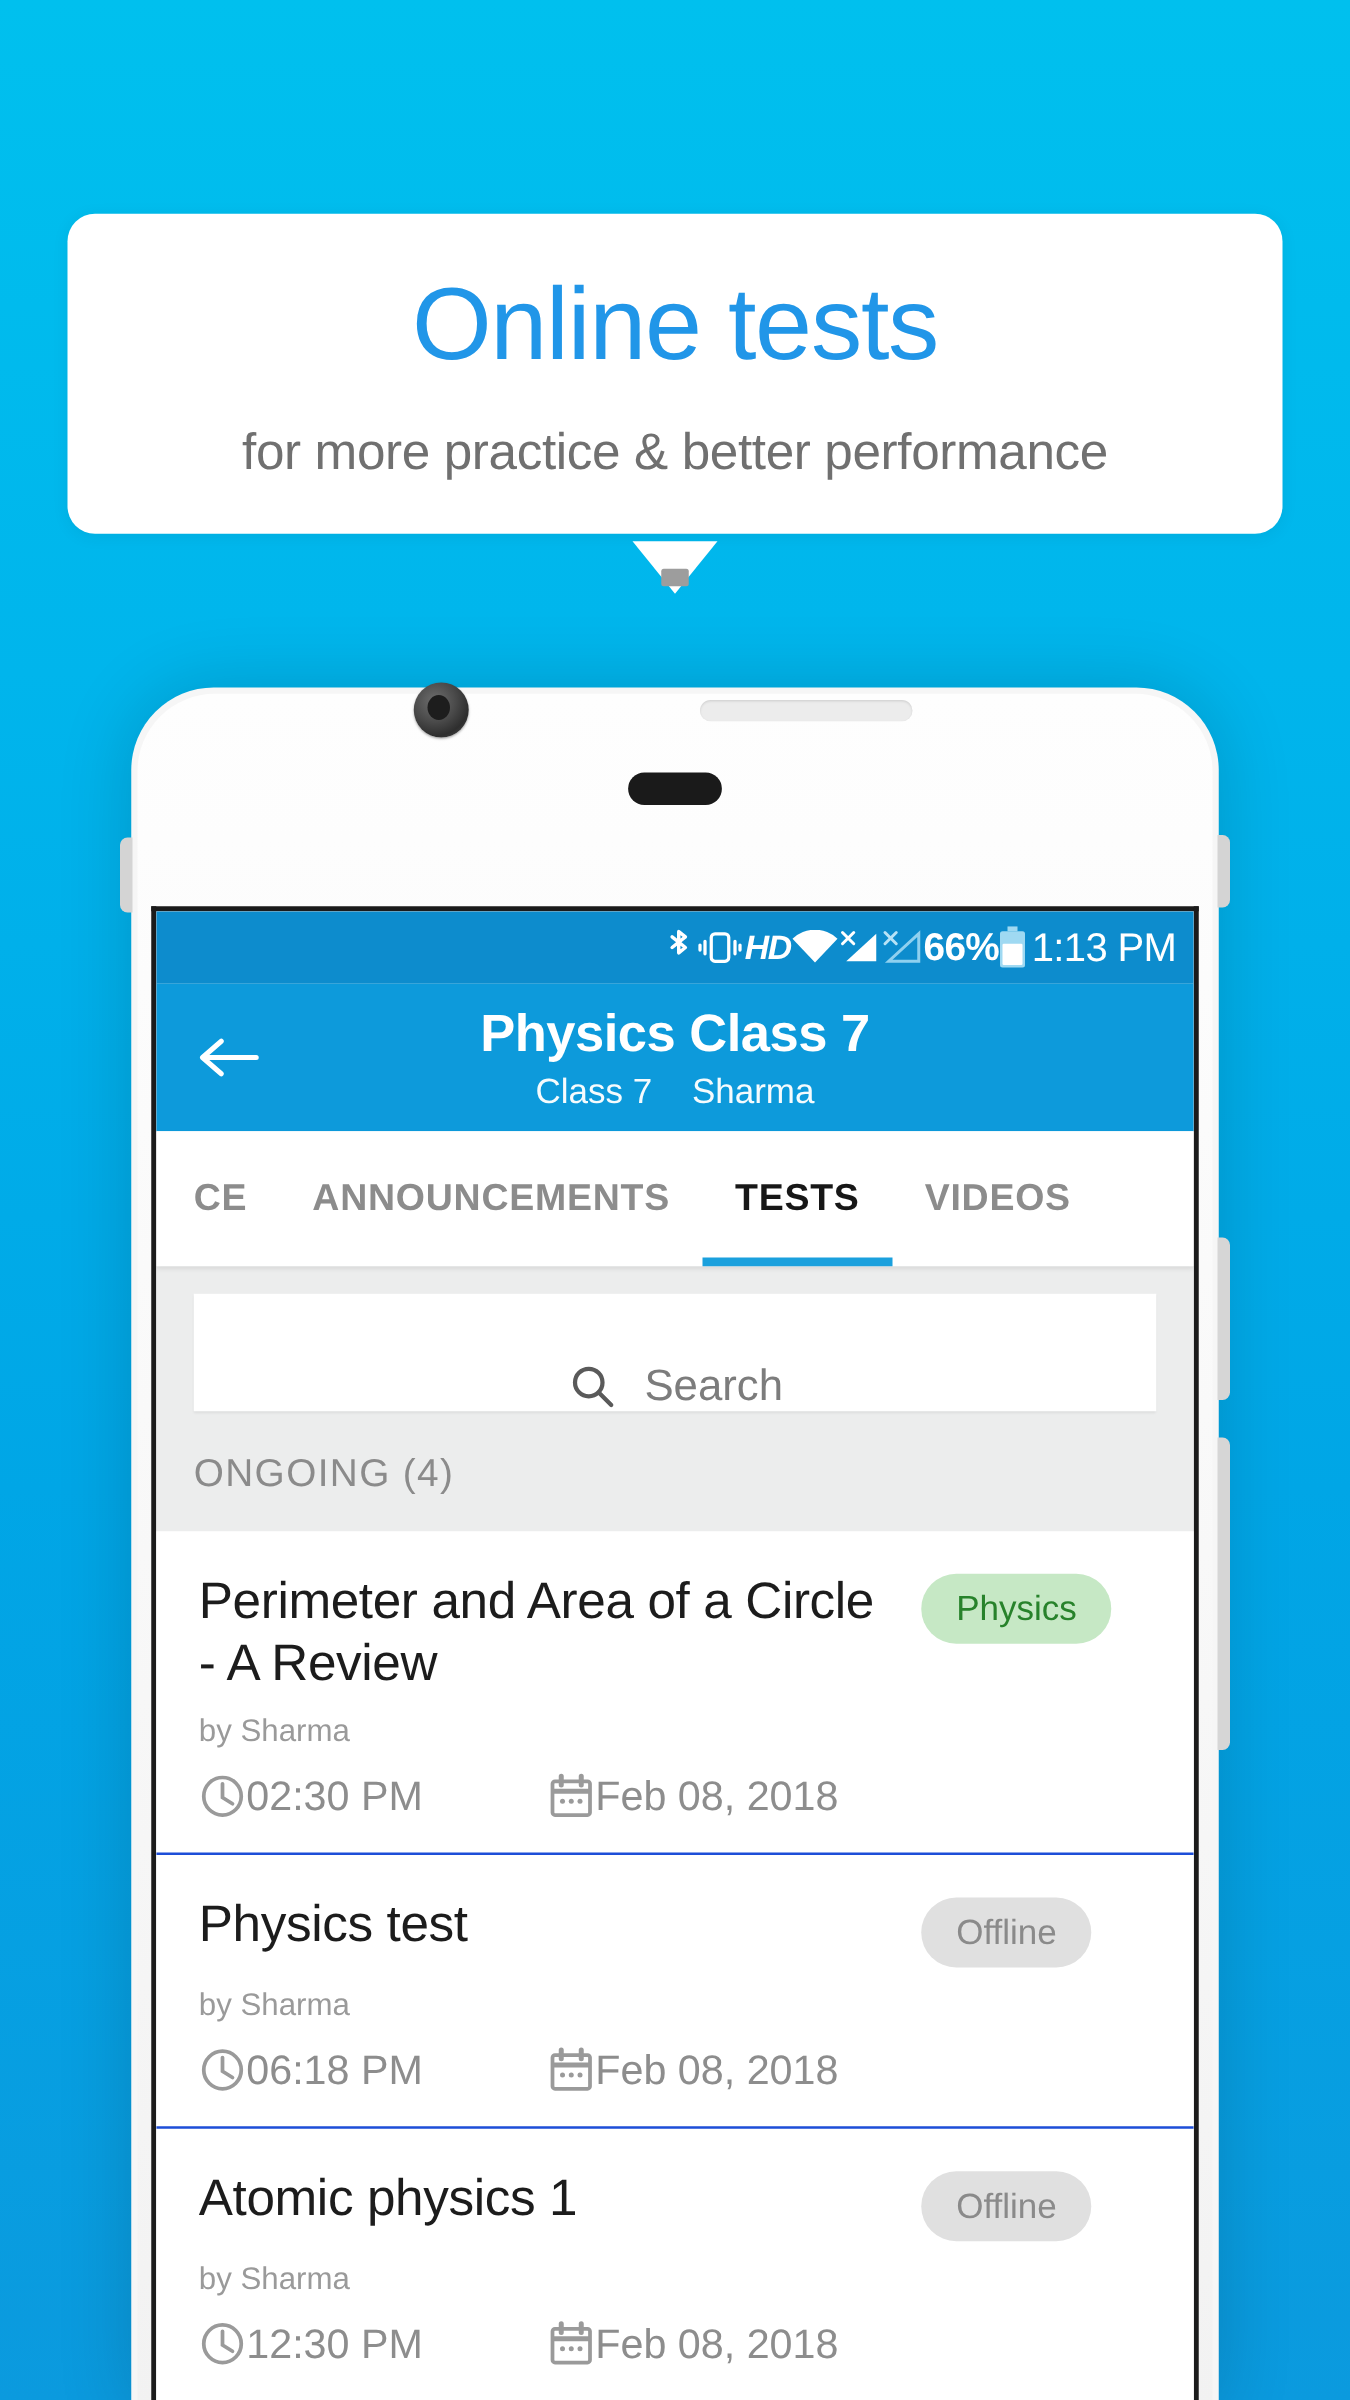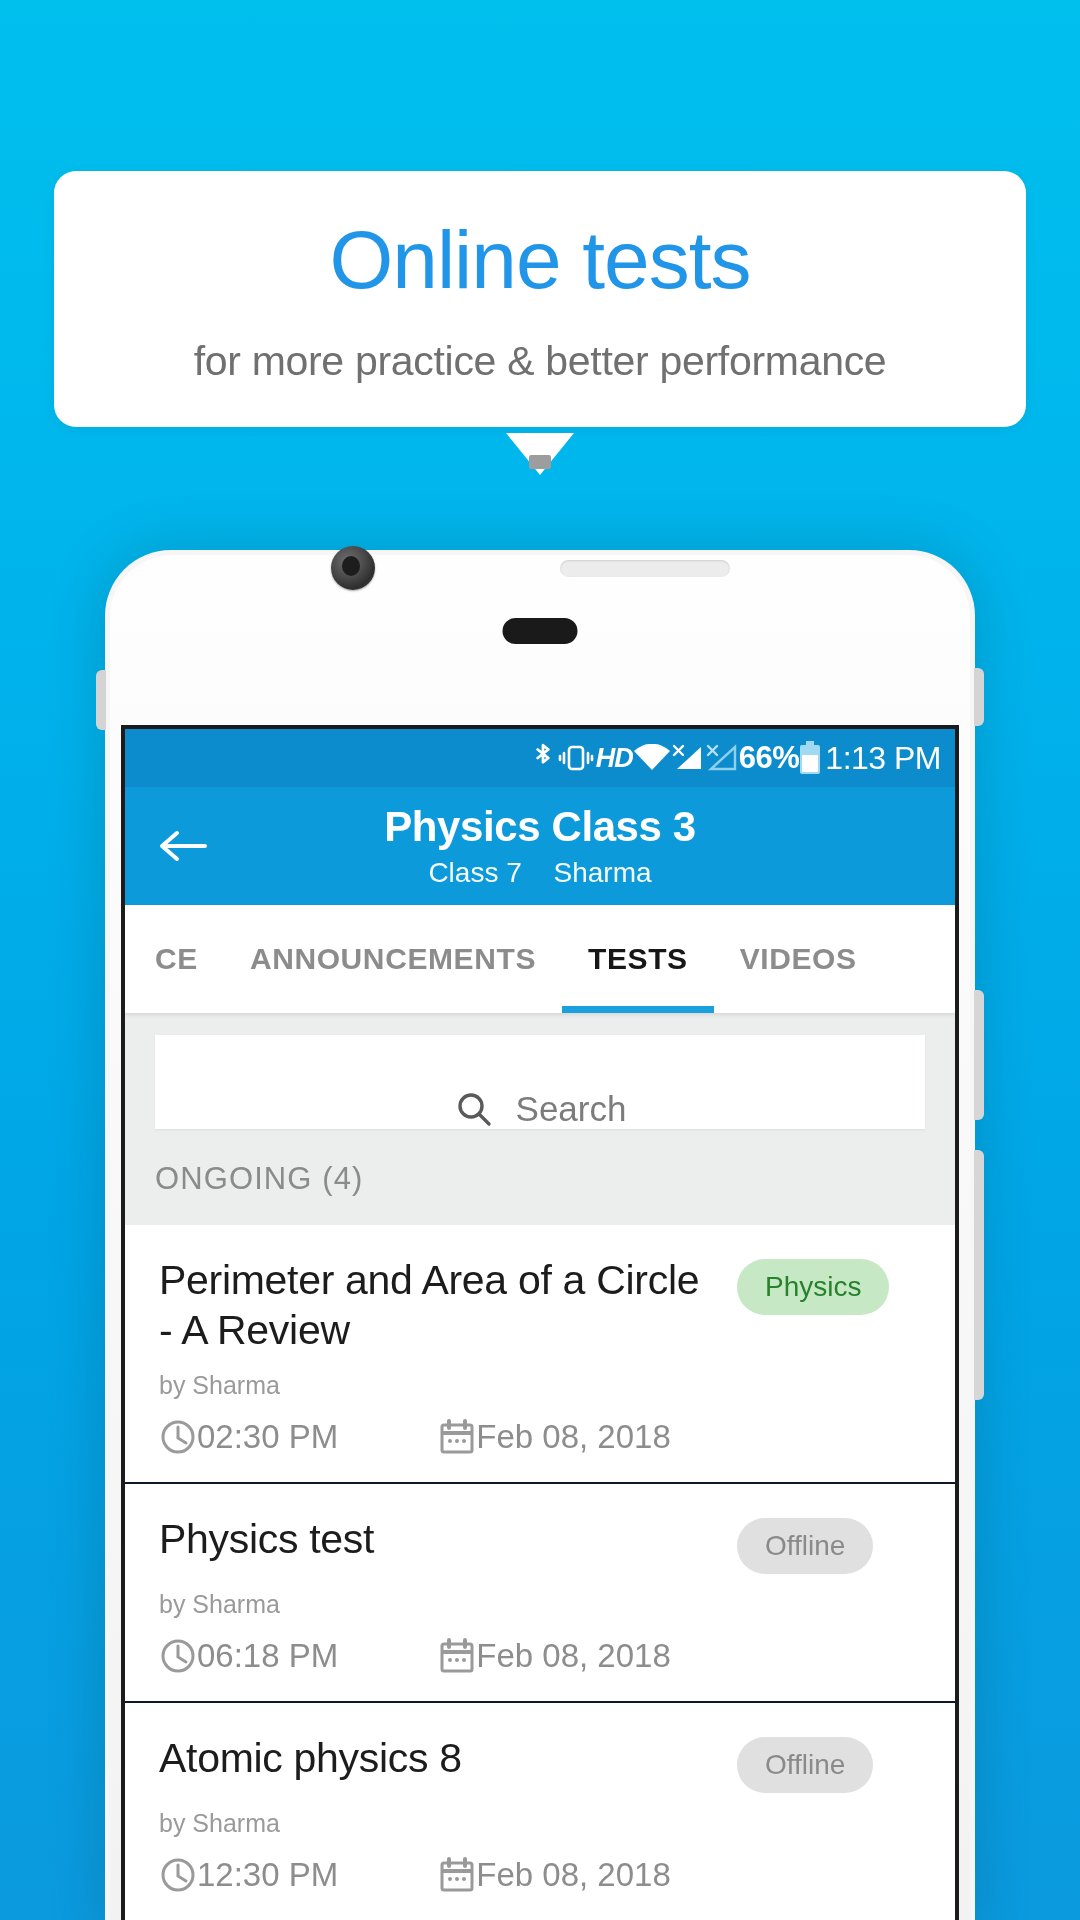--- a/index.html
+++ b/index.html
@@ -128,21 +128,21 @@
     display:flex; align-items:flex-end; justify-content:center; gap:22px;
     box-shadow:0 1px 2px rgba(0,0,0,.07);
   }
   .search-ph{ font-size:35px; color:#7c7c7c; }
   .section-label{
     padding:6px 0 28px 30px; font-size:31px; color:#8b8b8b; letter-spacing:1.1px;
   }
 
   .list{ background:#fff; }
   .row{
-    padding:30px 34px 26px; border-bottom:2px solid #0f172a;
+    padding:30px 34px 26px; border-bottom:2px solid #1d4ed8;
     position:relative; min-height:200px;
   }
   .row-head{ display:flex; align-items:flex-start; gap:18px; }
   .row-title{
     font-size:41px; color:#1c1c1c; line-height:1.22; flex:1;
     letter-spacing:-.3px; max-width:560px;
   }
   .badge{
     flex:0 0 auto; font-size:28px; border-radius:30px;
     padding:12px 28px; margin-top:4px; white-space:nowrap;
@@ -218,21 +218,21 @@
       </span>
       <span class="sb-time">1:13 PM</span>
     </div>
 
     <div class="appbar">
       <div class="back-btn">
         <svg width="52" height="40" viewBox="0 0 52 40">
           <path d="M48 20H6M20 7L5 20l15 13" fill="none" stroke="#fff" stroke-width="4" stroke-linecap="round" stroke-linejoin="round"></path>
         </svg>
       </div>
-      <div class="appbar-title">Physics Class 3</div>
+      <div class="appbar-title">Physics Class 7</div>
       <div class="appbar-sub">
         <span>Class 7</span>
         <span>Sharma</span>
       </div>
     </div>
 
     <div class="tabs">
       <div class="tab">CE</div>
       <div class="tab">ANNOUNCEMENTS</div>
       <div class="tab active">TESTS</div>
@@ -305,21 +305,21 @@
                   <circle cx="19" cy="23" r="2" fill="#9a9a9a"></circle>
                   <circle cx="26" cy="23" r="2" fill="#9a9a9a"></circle>
               </svg>
               <span>Feb 08, 2018</span>
             </div>
           </div>
         </div>
 
         <div class="row">
           <div class="row-head">
-            <div class="row-title">Atomic physics 8</div>
+            <div class="row-title">Atomic physics 1</div>
             <div class="badge offline">Offline</div>
           </div>
           <div class="row-by">by Sharma</div>
           <div class="row-meta">
             <div class="meta">
               <svg width="38" height="38" viewBox="0 0 38 38">
                 <circle cx="19" cy="19" r="15" fill="none" stroke="#9a9a9a" stroke-width="3"></circle>
                 <path d="M19 9v11l8 5" fill="none" stroke="#9a9a9a" stroke-width="3" stroke-linecap="round"></path>
               </svg>
               <span>12:30 PM</span>

